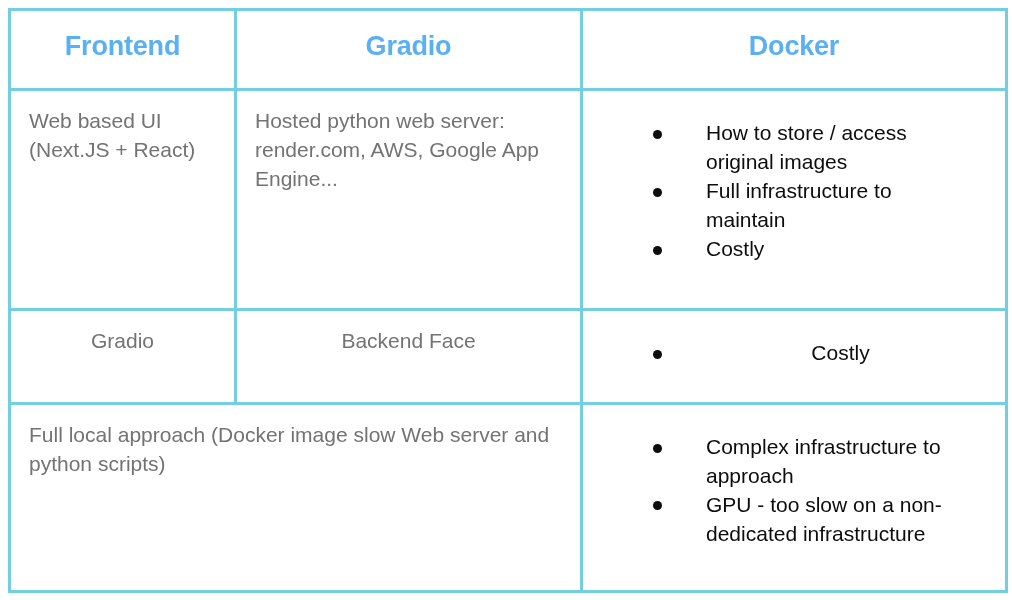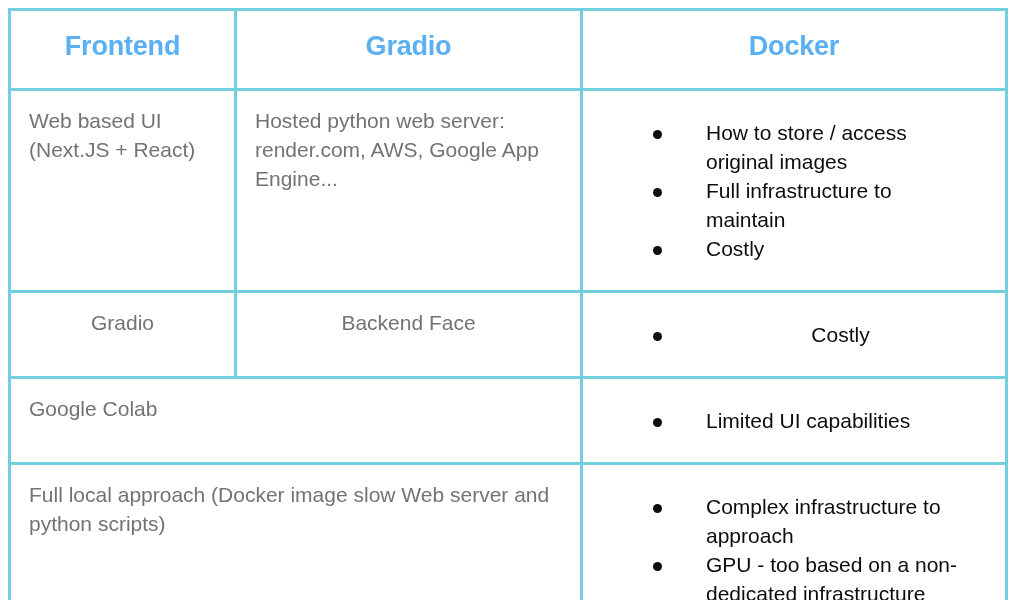--- a/index.html
+++ b/index.html
@@ -176,46 +176,32 @@
           </td>
           <td>
             <div class="cell-inner">
               <ul class="issues">
                 <li><span class="bullet-dot"></span><span>Costly</span></li>
               </ul>
             </div>
           </td>
         </tr>
 
-        <tr class="r-3">
-          <td colspan="2">
-            <div class="cell-inner">
-              <div class="body-text">Google Colab</div>
-            </div>
-          </td>
-          <td>
-            <div class="cell-inner">
-              <ul class="issues">
-                <li><span class="bullet-dot"></span><span>Limited UI capabilities</span></li>
-              </ul>
-            </div>
-          </td>
-        </tr>
 
         <tr class="r-4">
           <td colspan="2">
             <div class="cell-inner">
               <div class="body-text">Full local approach (Docker image slow Web server and python scripts)</div>
             </div>
           </td>
           <td>
             <div class="cell-inner">
               <ul class="issues">
                 <li><span class="bullet-dot"></span><span>Complex infrastructure to approach</span></li>
-                <li><span class="bullet-dot"></span><span>GPU - too based on a non-dedicated infrastructure</span></li>
+                <li><span class="bullet-dot"></span><span>GPU - too slow on a non-dedicated infrastructure</span></li>
               </ul>
             </div>
           </td>
         </tr>
 
       </tbody>
     </table>
   </div>
 </div>
 

